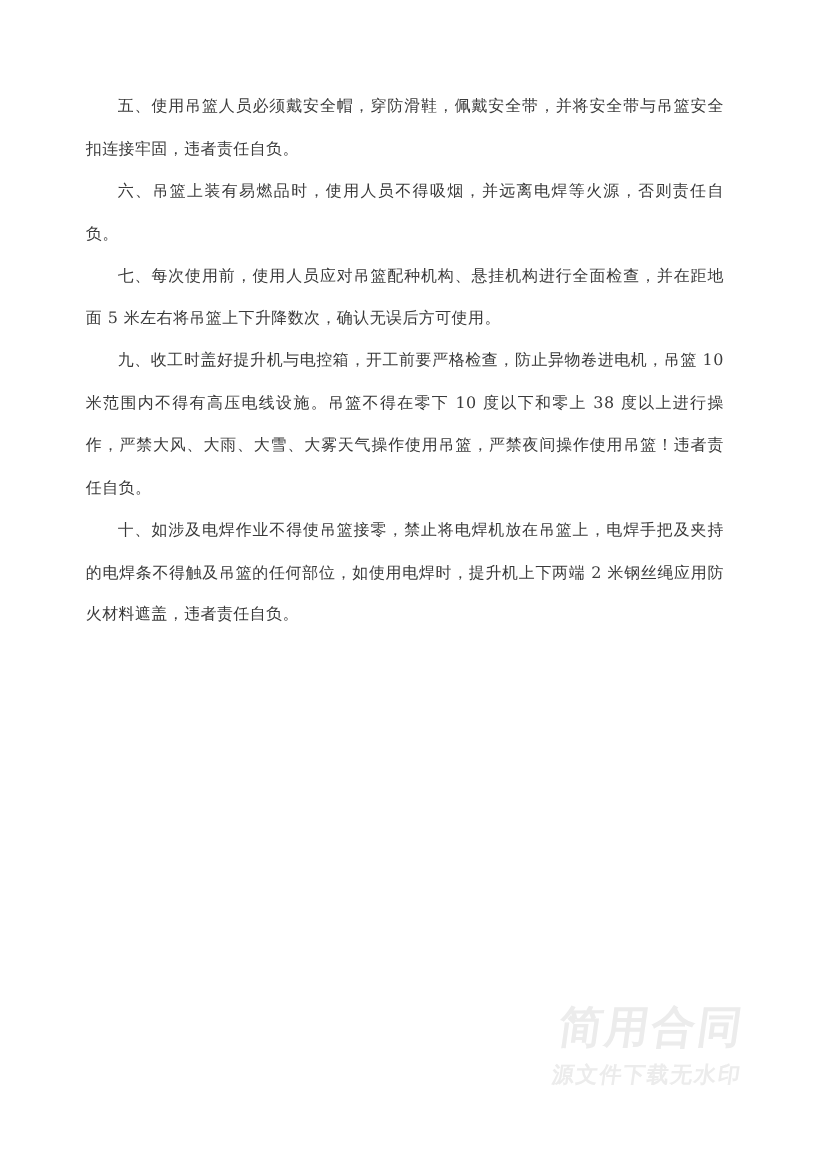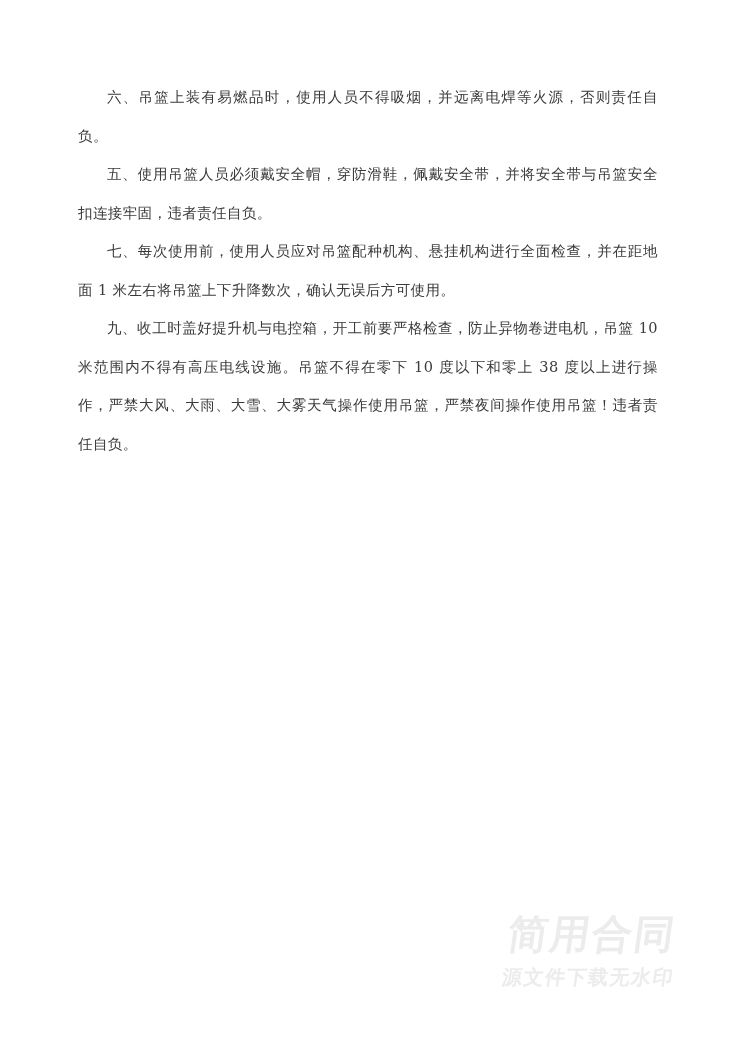--- a/index.html
+++ b/index.html
@@ -61,24 +61,25 @@
     letter-spacing: 1.5px;
     white-space: nowrap;
   }
 </style>
 </head>
 <body>
 
 <div class="page">
 
   <div class="content">
+    <p>五、使用吊篮人员必须戴安全帽，穿防滑鞋，佩戴安全带，并将安全带与吊篮安全扣连接牢固，违者责任自负。</p>
     <p>六、吊篮上装有易燃品时，使用人员不得吸烟，并远离电焊等火源，否则责任自负。</p>
-    <p>五、使用吊篮人员必须戴安全帽，穿防滑鞋，佩戴安全带，并将安全带与吊篮安全扣连接牢固，违者责任自负。</p>
-    <p>七、每次使用前，使用人员应对吊篮配种机构、悬挂机构进行全面检查，并在距地面 1 米左右将吊篮上下升降数次，确认无误后方可使用。</p>
+    <p>七、每次使用前，使用人员应对吊篮配种机构、悬挂机构进行全面检查，并在距地面 5 米左右将吊篮上下升降数次，确认无误后方可使用。</p>
     <p>九、收工时盖好提升机与电控箱，开工前要严格检查，防止异物卷进电机，吊篮 10 米范围内不得有高压电线设施。吊篮不得在零下 10 度以下和零上 38 度以上进行操作，严禁大风、大雨、大雪、大雾天气操作使用吊篮，严禁夜间操作使用吊篮！违者责任自负。</p>
+    <p>十、如涉及电焊作业不得使吊篮接零，禁止将电焊机放在吊篮上，电焊手把及夹持的电焊条不得触及吊篮的任何部位，如使用电焊时，提升机上下两端 2 米钢丝绳应用防火材料遮盖，违者责任自负。</p>
   </div>
 
   <div class="watermark">
     <div class="wm-title">简用合同</div>
     <div class="wm-subtitle">源文件下载无水印</div>
   </div>
 
 </div>
 
 </body></html>

